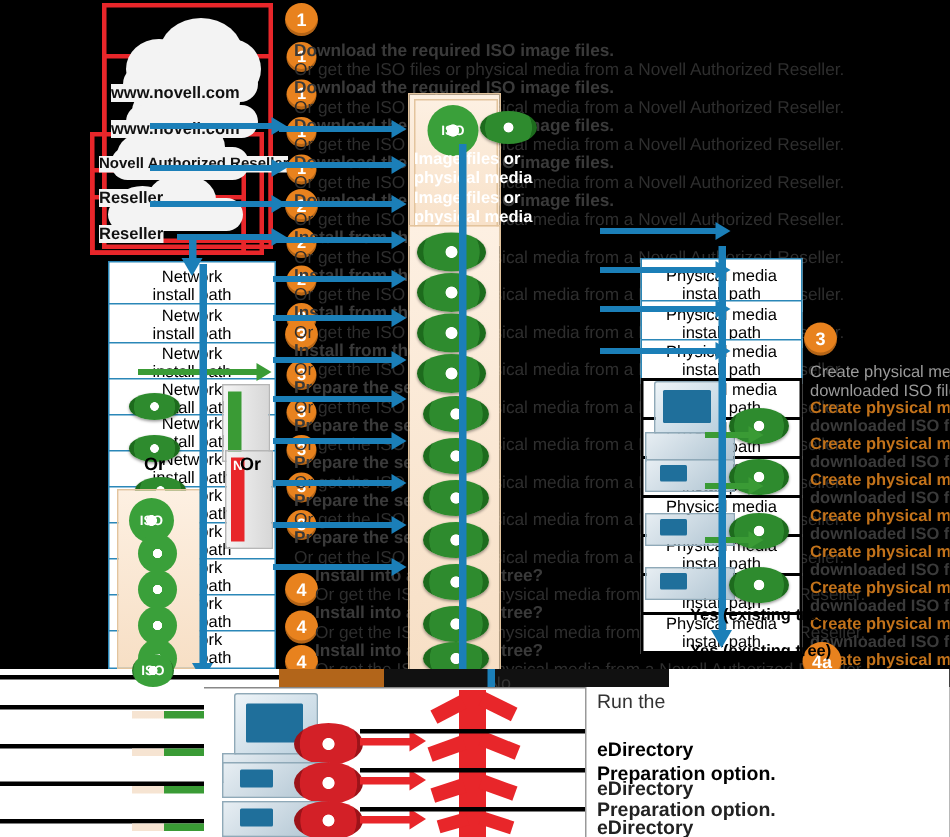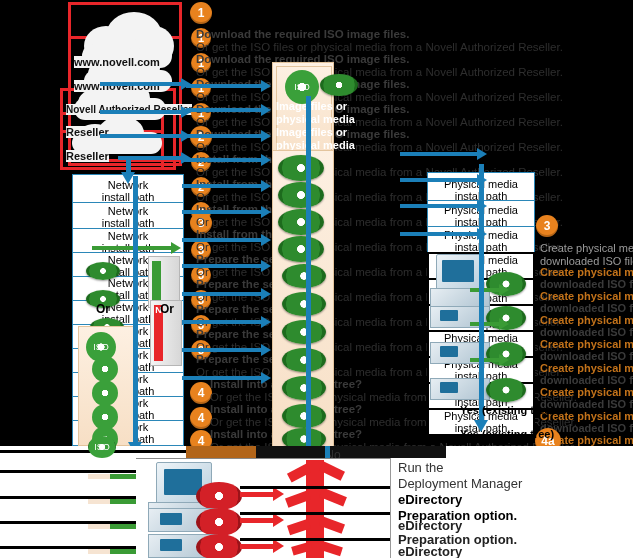--- a/index.html
+++ b/index.html
@@ -45,21 +45,21 @@
   .cloud i{position:absolute;background:#f3f3f3;border-radius:50%;display:block;}
   .cloudlabel{position:absolute;color:#111;font-weight:bold;font-size:11px;
     background:#f3f3f3;white-space:nowrap;}
 
   
   .cd{border-radius:50%;background:radial-gradient(circle at 50% 50%,#fff 0 14%,#2e8b2e 16% 70%,#1d6b1d 72% 100%);
       box-shadow:0 1px 2px rgba(0,0,0,.4);}
   .cdred{border-radius:50%;background:radial-gradient(circle at 50% 50%,#fff 0 14%,#d32027 16% 70%,#9c1319 72% 100%);}
   .isopage{background:linear-gradient(#fdf0e2,#f7dfc5);border:1px solid #e3c49d;}
   .isodisc{border-radius:50%;background:radial-gradient(circle at 50% 50%,#fff 0 16%,#3aa03a 18% 72%,#2b7a2b 74% 100%);
-      color:#fff;font-size:9px;font-weight:normal;display:flex;align-items:center;justify-content:center;}
+      color:#fff;font-size:9px;font-weight:bold;display:flex;align-items:center;justify-content:center;}
   .server{background:linear-gradient(90deg,#f4f4f4,#d7d7d7);border:1px solid #b6b6b6;}
   .server .face{position:absolute;left:3px;top:4px;bottom:4px;width:9px;background:#3a9b35;}
   .server .faceN{position:absolute;left:3px;top:4px;bottom:4px;width:9px;background:#e8262a;
      color:#fff;font-weight:bold;font-size:9px;text-align:center;}
   .pc{position:absolute;}
   .pc .mon{position:absolute;background:linear-gradient(140deg,#eef4f8,#b9cfdd);border:1px solid #8fa9b8;border-radius:2px;}
   .pc .scr{position:absolute;background:#1f6f9b;border-radius:1px;}
   .pc .base{position:absolute;background:linear-gradient(140deg,#e7eef3,#aec3d1);border:1px solid #8fa9b8;}
   .tree{position:absolute;}
   .tree span{position:absolute;background:#e8262a;}
@@ -437,21 +437,20 @@
      <span style="left:6px;top:84px;width:20px;height:9px;transform:rotate(-16deg);"></span>
      <span style="left:34px;top:84px;width:22px;height:9px;transform:rotate(18deg);"></span>
   </div>
 
   <div class="abs blkline" style="left:240px;top:486px;width:150px;"></div>
   <div class="abs blkline" style="left:240px;top:512px;width:150px;"></div>
   <div class="abs blkline" style="left:240px;top:538px;width:150px;"></div>
 
   <div class="abs" style="left:390px;top:458px;width:243px;height:100px;background:#fff;border-left:1px solid #999;"></div>
   <div class="abs" style="left:398px;top:460px;color:#333;font-size:13px;">Run the</div>
-  <div class="abs" style="left:398px;top:476px;color:#333;font-size:13px;white-space:nowrap;">Deployment Manager</div>
   <div class="abs" style="left:398px;top:492px;color:#000;font-weight:bold;font-size:13px;">eDirectory</div>
   <div class="abs" style="left:398px;top:508px;color:#000;font-weight:bold;font-size:13px;">Preparation option.</div>
   <div class="abs" style="left:398px;top:518px;color:#222;font-weight:bold;font-size:13px;">eDirectory</div>
   <div class="abs" style="left:398px;top:532px;color:#222;font-weight:bold;font-size:13px;">Preparation option.</div>
   <div class="abs" style="left:398px;top:544px;color:#222;font-weight:bold;font-size:13px;">eDirectory</div>
 
   <div class="abs" style="left:186px;top:446px;width:70px;height:12px;background:#e8821e;opacity:.75;"></div>
   <div class="abs isodisc" style="left:88px;top:436px;width:28px;height:22px;">ISO</div>
 
 </div>

